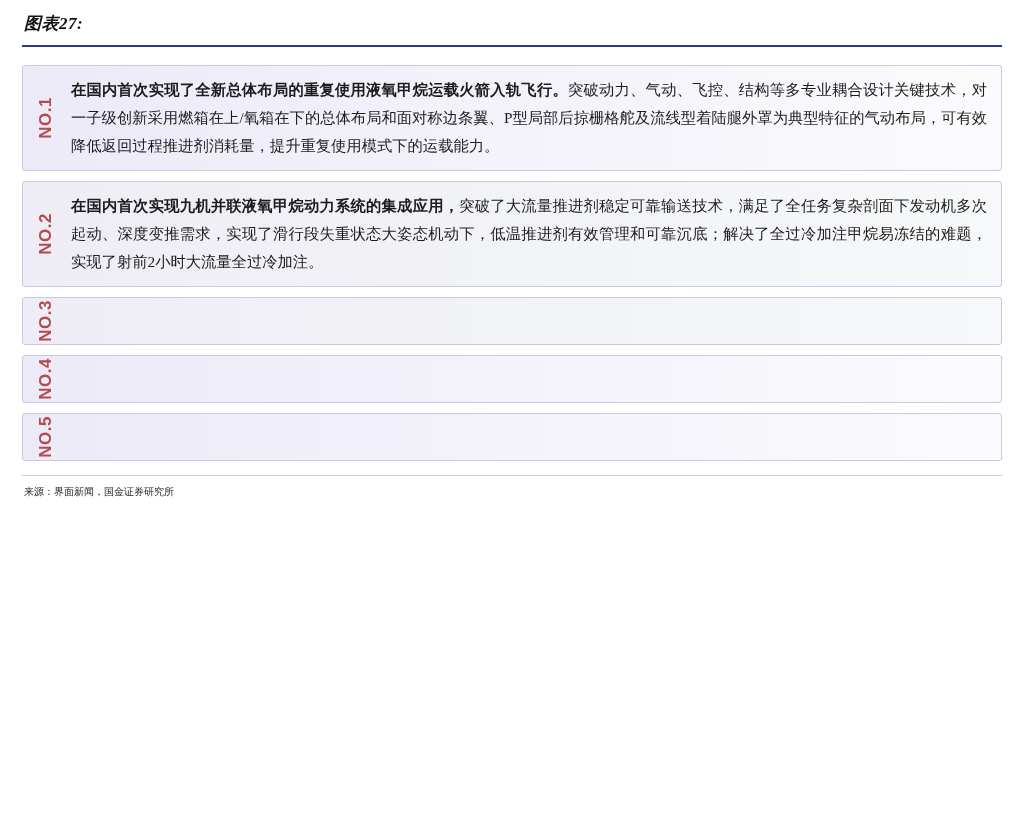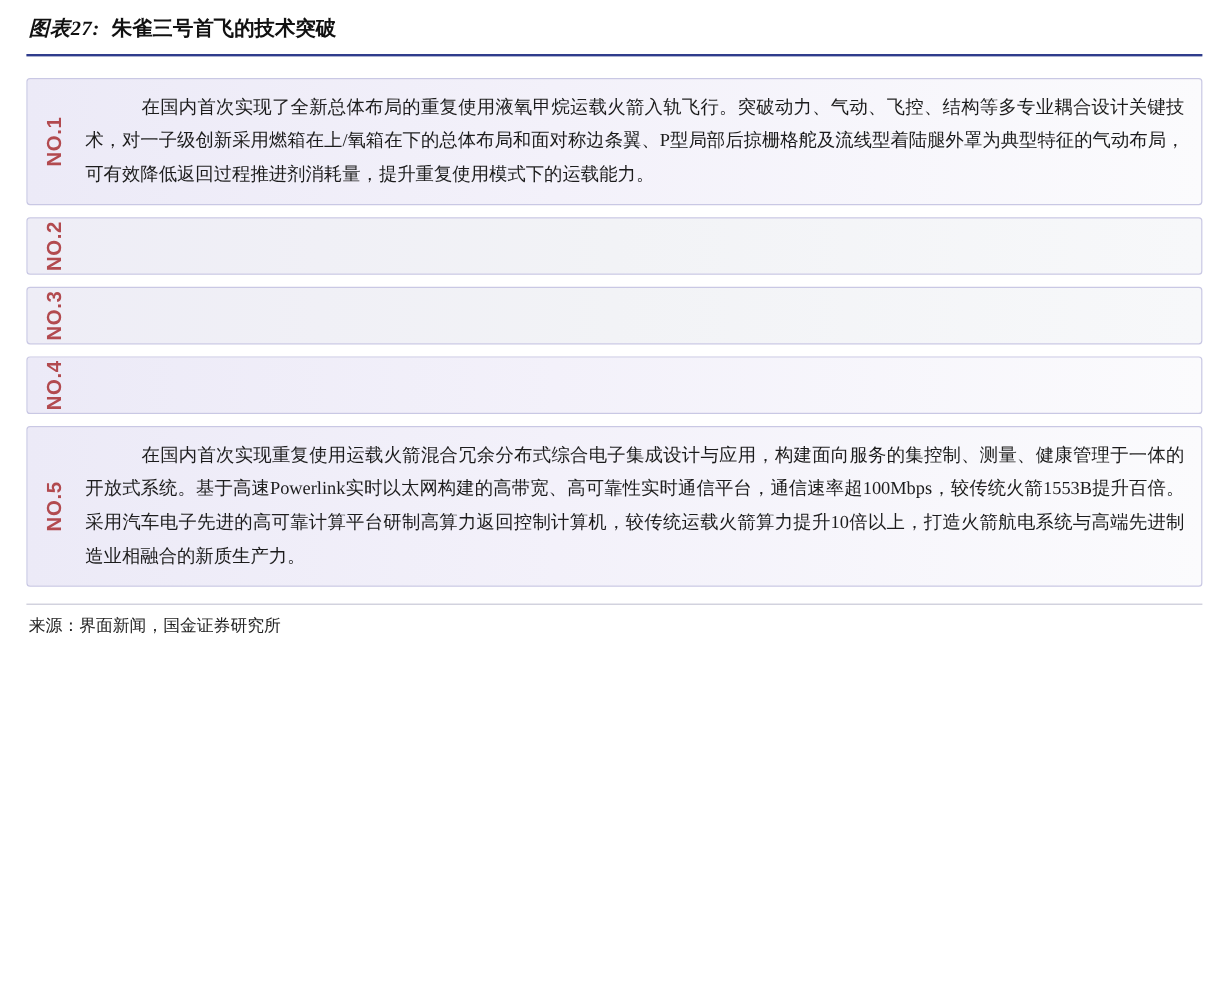--- a/index.html
+++ b/index.html
@@ -92,83 +92,81 @@
   .card-text {
     flex: 1 1 auto;
     font-family: "Liberation Serif", "DejaVu Serif", serif;
     font-size: 15.3px;
     line-height: 28px;
     color: #1c1c1c;
     text-align: justify;
     padding-left: 2px;
   }
   .card-text b {
-    font-weight: normal;
-    margin-left: 47px;
+    font-weight: bold;
   }
   
   .footer-rule {
     height: 1px;
     background: #c7c7d6;
     margin: 14px 0 0 0;
   }
   .source {
     font-family: Liberation Mono, monospace;
-    font-size: 14px;
+    font-size: 10px;
     color: #222222;
     padding: 9px 0 0 2px;
   }
 </style>
 </head>
 <body>
 
 <div class="page">
 
   <div class="exhibit-header">
     <span class="exhibit-label">图表27:</span>
-    <span class="exhibit-title">朱雀三号首飞的技术突破</span>
   </div>
   <div class="header-rule"></div>
 
   <div class="cards">
 
     <div class="card card-a">
       <div class="card-no">
         <span>NO.1</span>
       </div>
       <div class="card-text">
         <b>在国内首次实现了全新总体布局的重复使用液氧甲烷运载火箭入轨飞行。</b><span>突破动力、气动、飞控、结构等多专业耦合设计关键技术，对一子级创新采用燃箱在上/氧箱在下的总体布局和面对称边条翼、P型局部后掠栅格舵及流线型着陆腿外罩为典型特征的气动布局，可有效降低返回过程推进剂消耗量，提升重复使用模式下的运载能力。</span>
       </div>
     </div>
 
     <div class="card card-b">
       <div class="card-no">
         <span>NO.2</span>
+      </div>
+      <div class="card-text">
+        <b>在国内首次实现九机并联液氧甲烷动力系统的集成应用，</b><span>突破了大流量推进剂稳定可靠输送技术，满足了全任务复杂剖面下发动机多次起动、深度变推需求，实现了滑行段失重状态大姿态机动下，低温推进剂有效管理和可靠沉底；解决了全过冷加注甲烷易冻结的难题，实现了射前2小时大流量全过冷加注。</span>
       </div>
     </div>
 
     <div class="card card-b">
       <div class="card-no">
         <span>NO.3</span>
       </div>
     </div>
 
     <div class="card card-a">
       <div class="card-no">
         <span>NO.4</span>
       </div>
     </div>
 
     <div class="card card-a">
       <div class="card-no">
         <span>NO.5</span>
       </div>
-      <div class="card-text">
-        <b>在国内首次实现重复使用运载火箭混合冗余分布式综合电子集成设计与应用，</b><span>构建面向服务的集控制、测量、健康管理于一体的开放式系统。基于高速Powerlink实时以太网构建的高带宽、高可靠性实时通信平台，通信速率超100Mbps，较传统火箭1553B提升百倍。采用汽车电子先进的高可靠计算平台研制高算力返回控制计算机，较传统运载火箭算力提升10倍以上，打造火箭航电系统与高端先进制造业相融合的新质生产力。</span>
-      </div>
     </div>
 
   </div>
 
   <div class="footer-rule"></div>
   <div class="source">来源：界面新闻，国金证券研究所</div>
 
 </div>
 
 </body></html>

